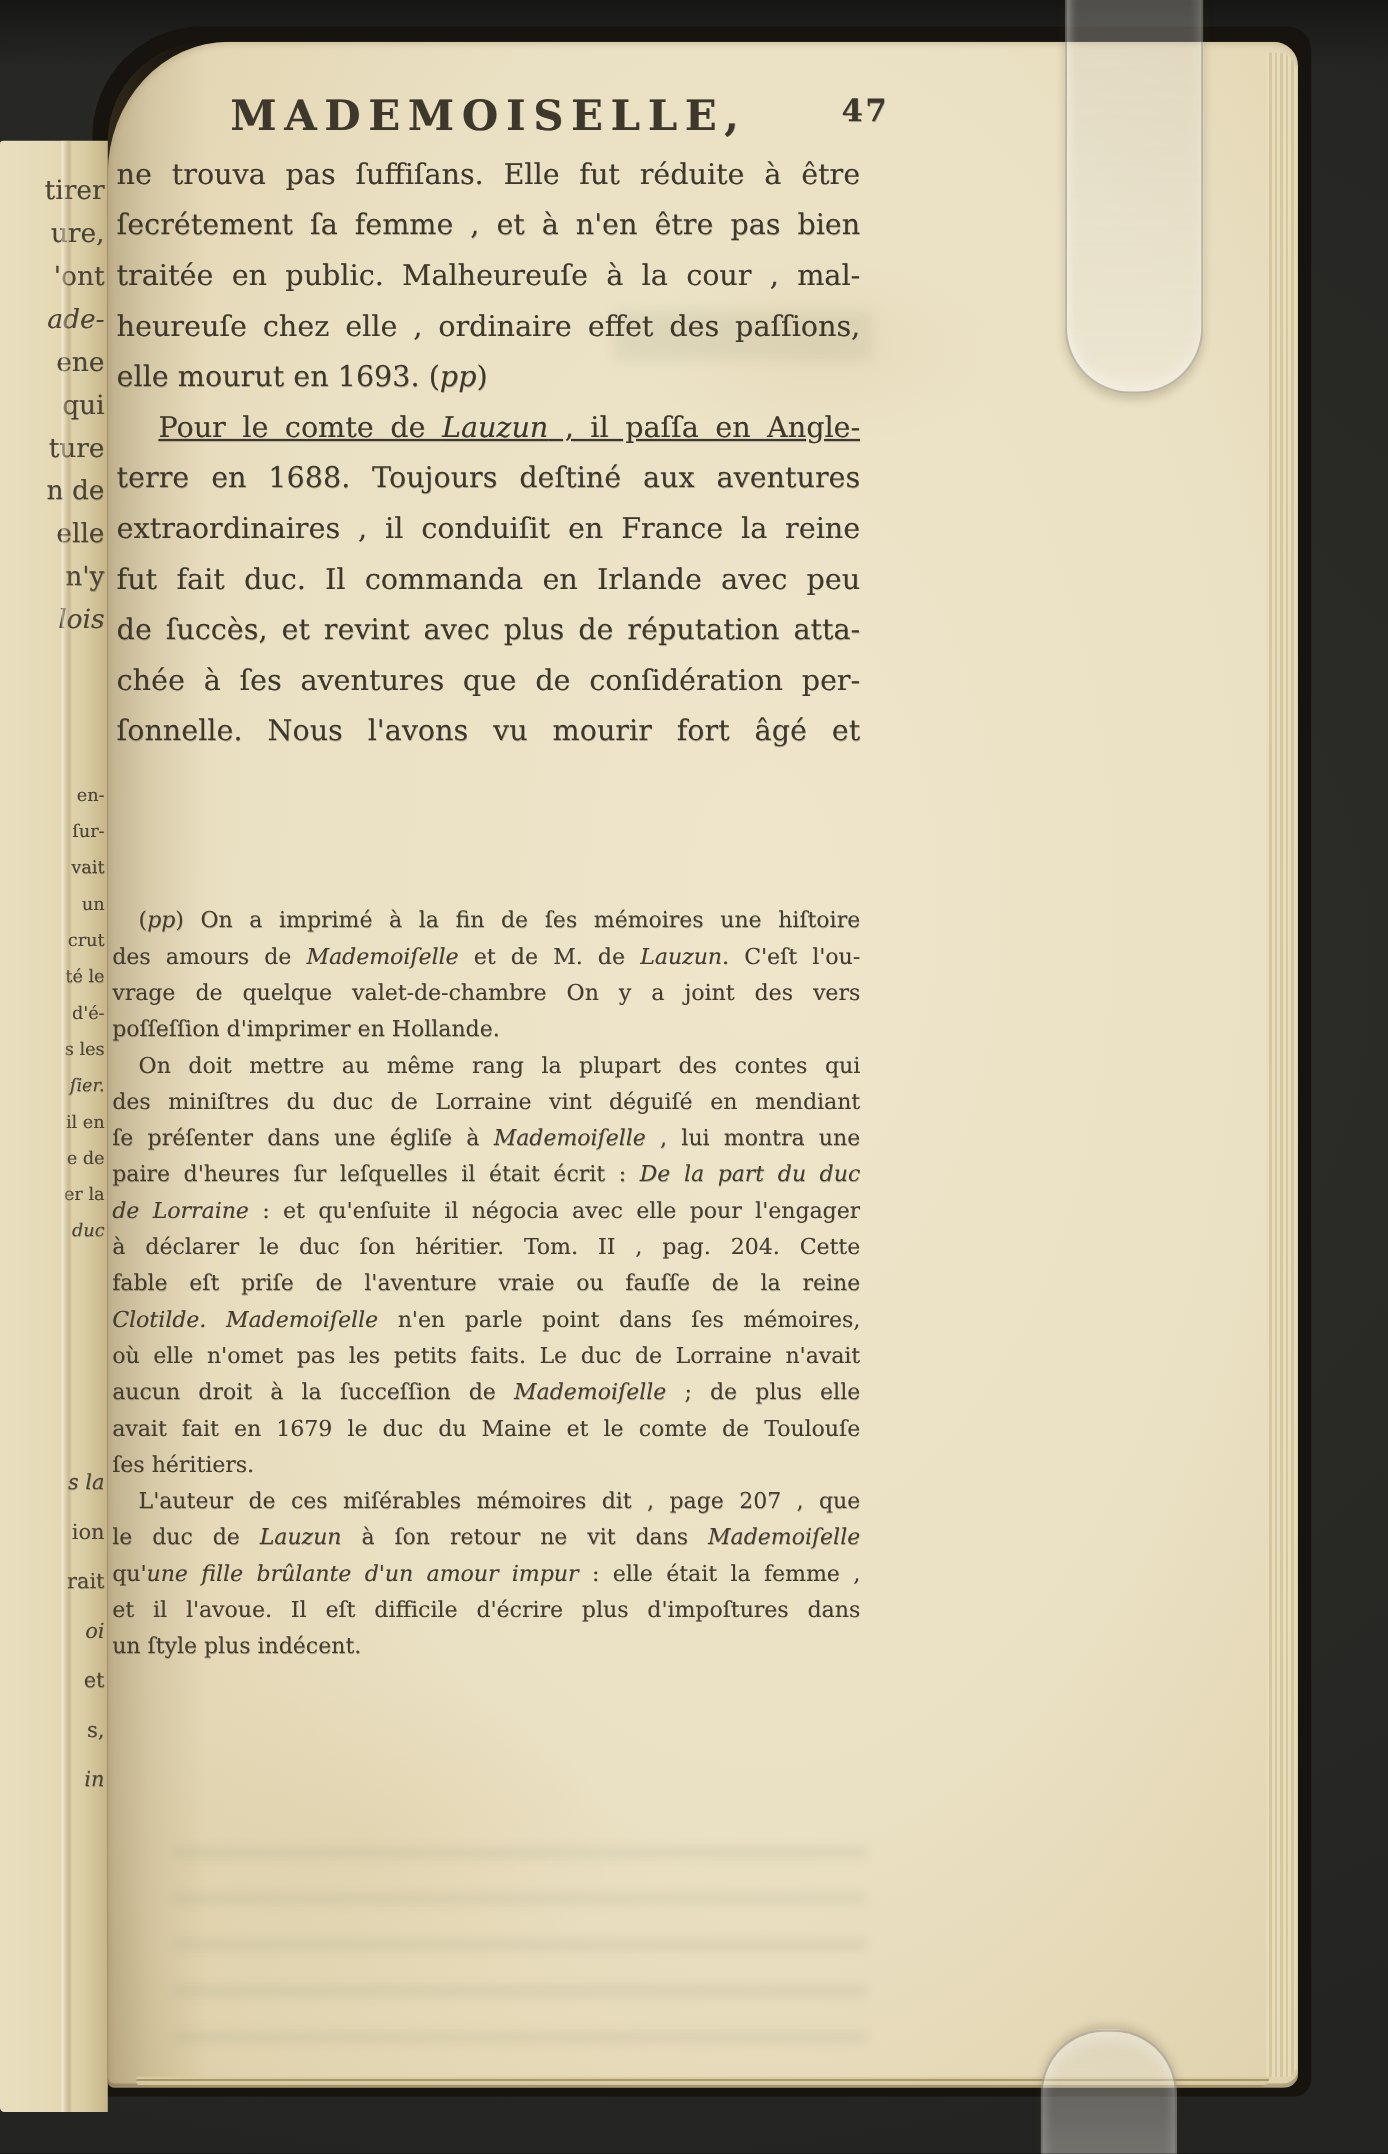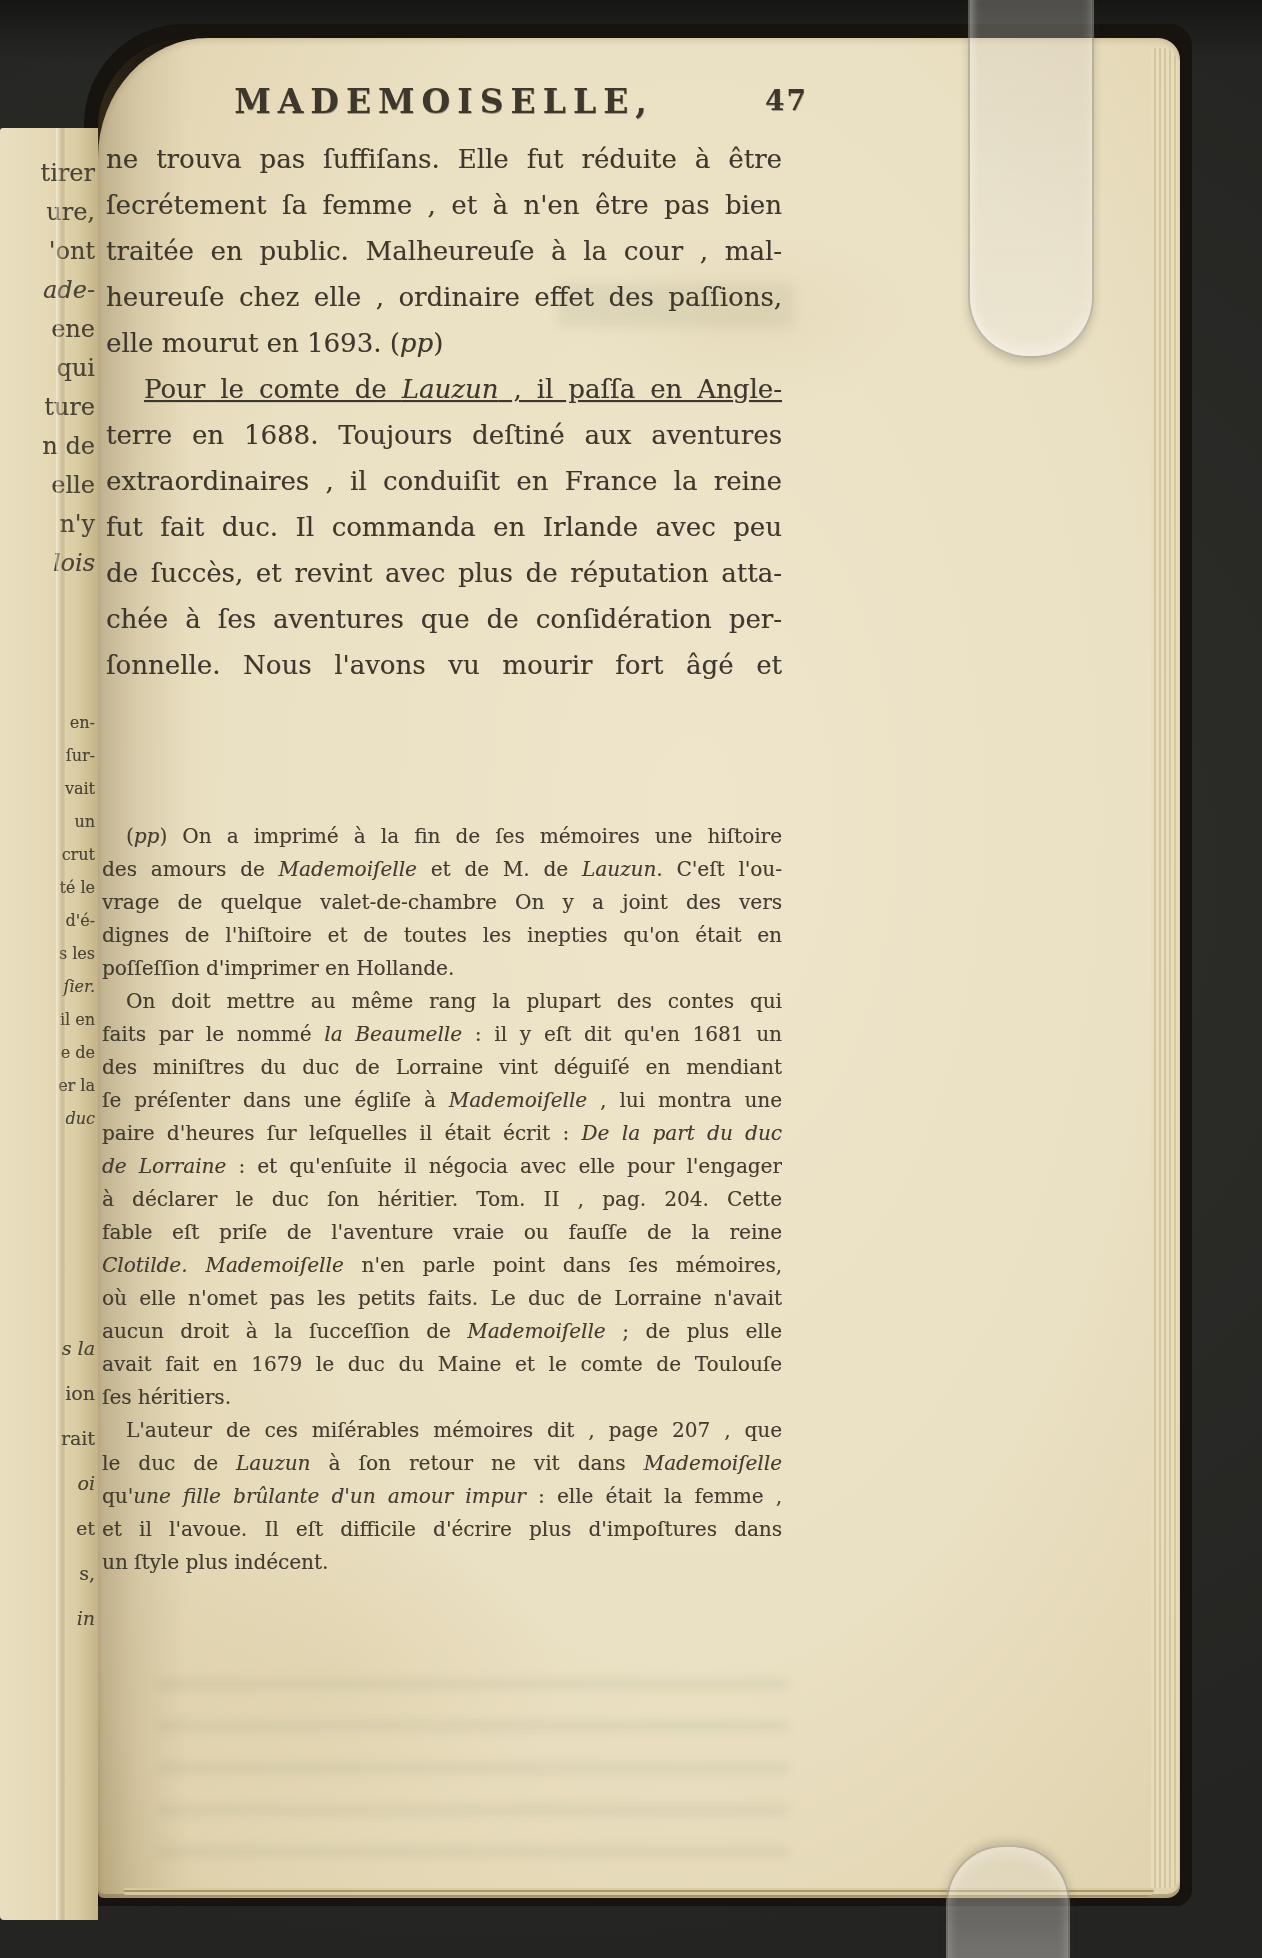--- a/index.html
+++ b/index.html
@@ -43,21 +43,21 @@
   .edge-bottom{position:absolute;left:26px;right:26px;bottom:1px;height:9px;opacity:.9;
     background:repeating-linear-gradient(0deg,#a2905f 0 2px,#d8cba4 2px 5px);
     border-radius:0 0 8px 5px;}
   .ghost{position:absolute;filter:blur(6px);pointer-events:none;}
   .ghost1{left:460px;top:245px;width:235px;height:44px;background:rgba(128,142,108,0.12);}
   .ghost2{left:60px;top:1640px;width:630px;height:210px;filter:blur(4px);
     background:repeating-linear-gradient(180deg,rgba(125,140,110,0.10) 0 12px,rgba(0,0,0,0) 12px 42px);}
   
   .content{position:absolute;inset:0;color:var(--ink,#3e372b);}
   .header{position:absolute;left:8px;top:44px;width:676px;text-align:center;}
-  .title{font-size:33px;font-weight:bold;letter-spacing:7px;
+  .title{font-size:38px;font-weight:bold;letter-spacing:7px;
     text-shadow:0.5px 0.5px 0 rgba(62,55,43,0.4);}
   .pagenum{position:absolute;right:-26px;top:2px;font-size:28px;font-weight:bold;
     letter-spacing:2px;text-shadow:0.5px 0.5px 0 rgba(62,55,43,0.4);}
   .main-text{position:absolute;left:8px;top:98px;width:676px;font-size:26px;}
   .main-text .tline{height:46px;line-height:46px;}
   .footnote{position:absolute;left:4px;top:782px;width:680px;font-size:20px;
     color:var(--footnote_ink,#433c2f);}
   .footnote .tline{height:33px;line-height:33px;}
   .tline{text-align:justify;text-align-last:justify;overflow:hidden;white-space:normal;
     text-shadow:0.4px 0.4px 0 rgba(62,55,43,0.35);}
@@ -144,24 +144,22 @@
           <div class="tline"><span>extraordinaires ,  il conduiſit en France la reine</span></div>
           <div class="tline"><span>fut fait duc.  Il commanda en Irlande avec peu</span></div>
           <div class="tline"><span>de ſuccès,  et revint avec plus de réputation atta-</span></div>
           <div class="tline"><span>chée à ſes aventures que de conſidération per-</span></div>
           <div class="tline"><span>ſonnelle.  Nous l'avons vu mourir fort âgé et</span></div>
         </div>
       <div class="footnote">
           <div class="tline ind"><span>(</span><span class="it">pp</span><span>) On a imprimé à la fin de ſes mémoires une hiſtoire</span></div>
           <div class="tline"><span>des amours de </span><span class="it">Mademoiſelle</span><span> et de M. de </span><span class="it">Lauzun</span><span>. C'eſt l'ou-</span></div>
           <div class="tline"><span>vrage de quelque valet-de-chambre  On y a joint des vers</span></div>
-          <div class="tline"><span>dignes de l'hiſtoire et de toutes les inepties qu'on était en</span></div>
           <div class="tline end"><span>poſſeſſion d'imprimer en Hollande.</span></div>
           <div class="tline ind"><span>On doit mettre au même rang la plupart des contes qui</span></div>
-          <div class="tline"><span>faits par le nommé </span><span class="it">la Beaumelle</span><span> :  il y eſt dit qu'en 1681 un</span></div>
           <div class="tline"><span>des miniſtres du duc de Lorraine vint déguiſé en mendiant</span></div>
           <div class="tline"><span>ſe préſenter dans une égliſe à </span><span class="it">Mademoiſelle</span><span> , lui montra une</span></div>
           <div class="tline"><span>paire d'heures ſur leſquelles il était écrit : </span><span class="it">De la part du duc</span></div>
           <div class="tline"><span class="it">de Lorraine</span><span> : et qu'enſuite il négocia avec elle pour l'engager</span></div>
           <div class="tline"><span>à déclarer le duc ſon héritier. Tom. II , pag. 204. Cette</span></div>
           <div class="tline"><span>fable eſt priſe de l'aventure vraie ou fauſſe de la reine</span></div>
           <div class="tline"><span class="it">Clotilde.</span><span> </span><span class="it">Mademoiſelle</span><span> n'en parle point dans ſes mémoires,</span></div>
           <div class="tline"><span>où elle n'omet pas les petits faits. Le duc de Lorraine n'avait</span></div>
           <div class="tline"><span>aucun droit à la ſucceſſion de </span><span class="it">Mademoiſelle</span><span> ; de plus elle</span></div>
           <div class="tline"><span>avait fait en 1679 le duc du Maine et le comte de Toulouſe</span></div>

